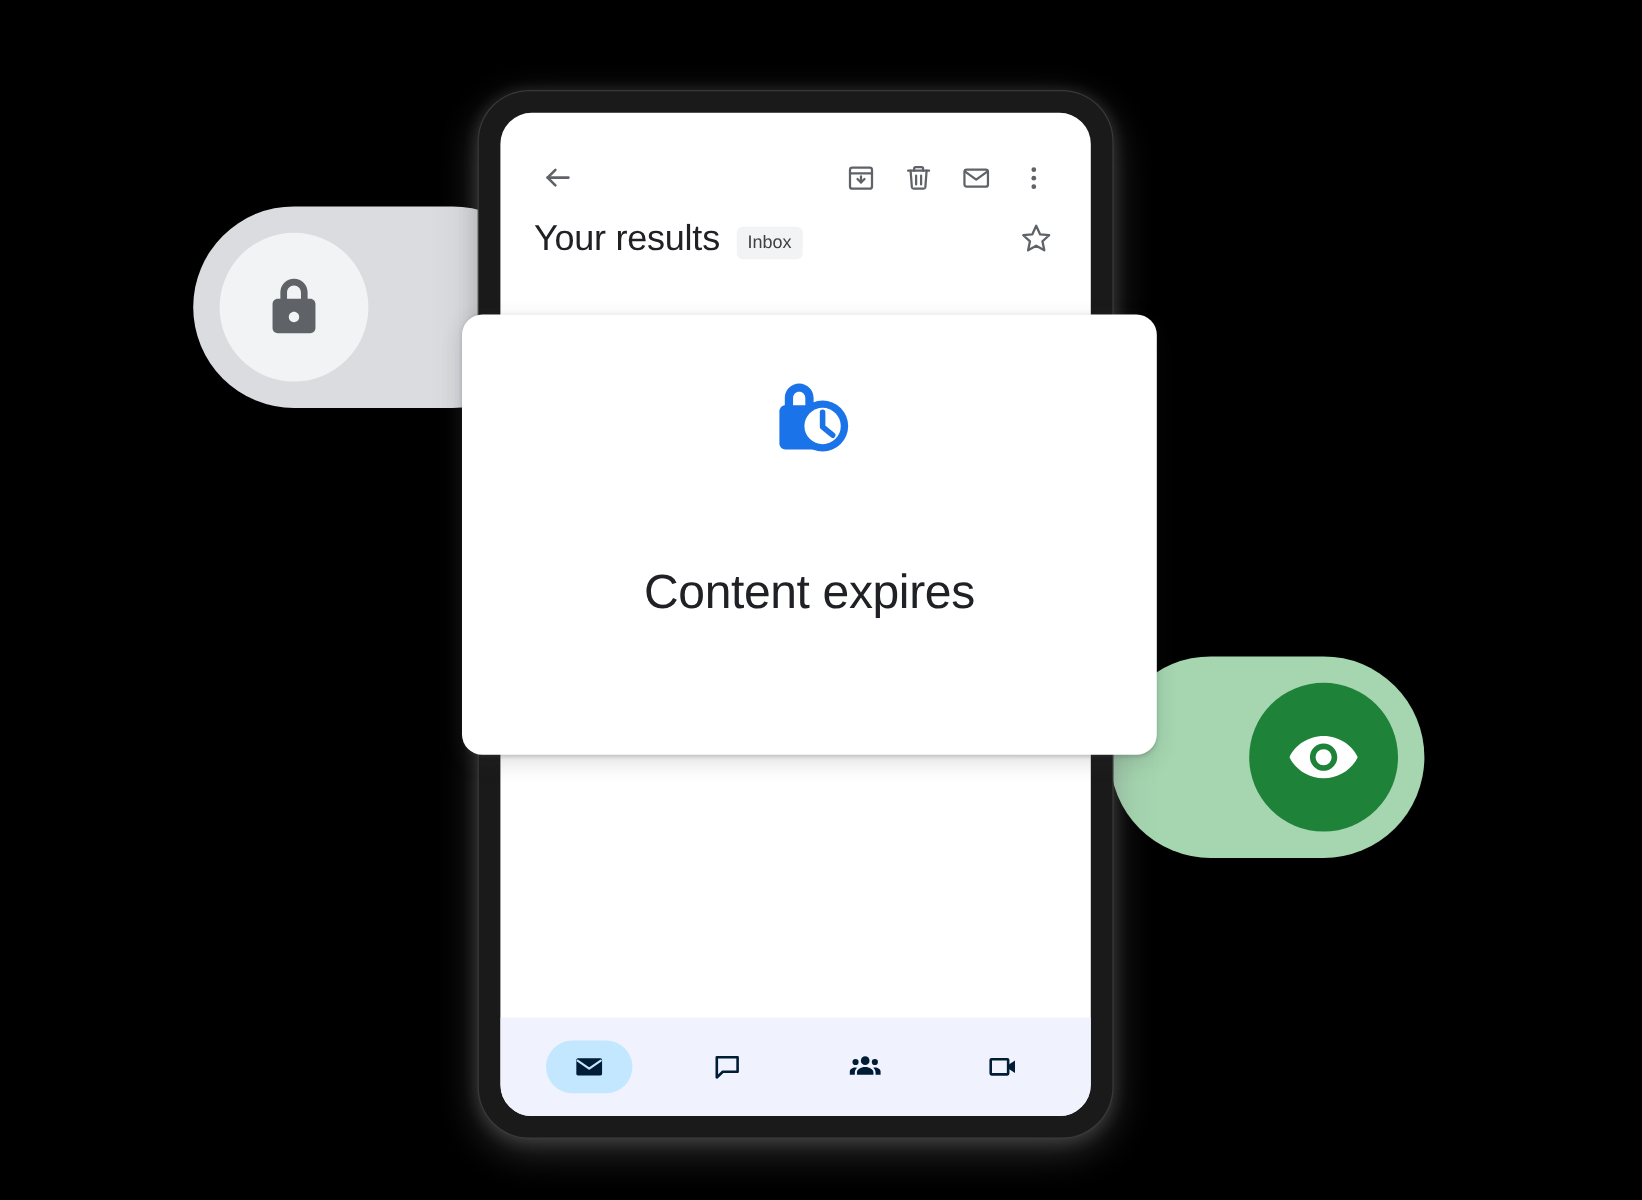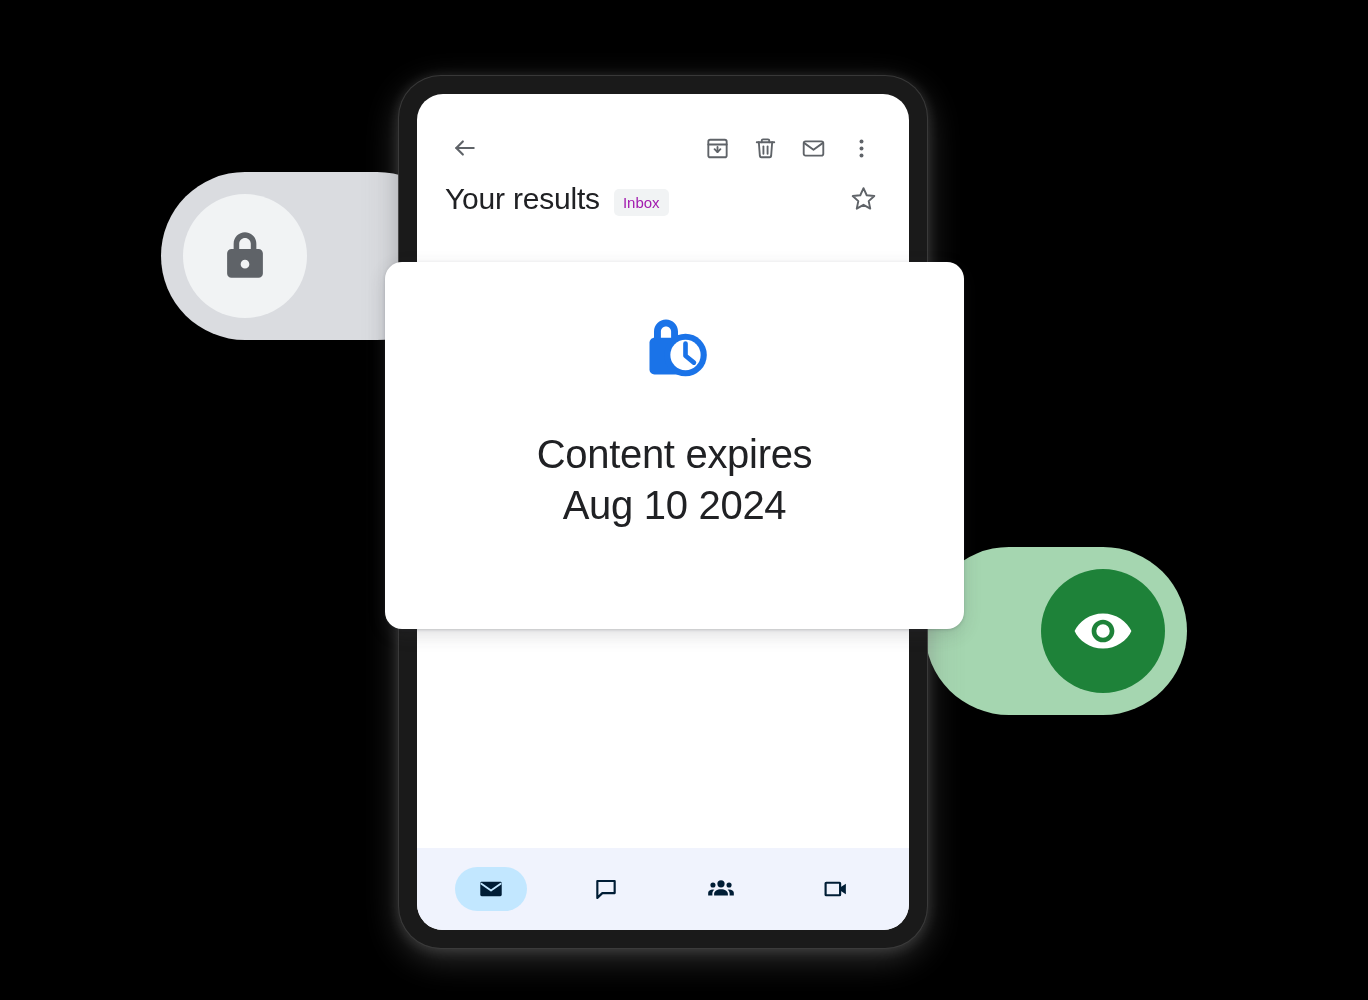--- a/index.html
+++ b/index.html
@@ -130,21 +130,21 @@
   }
   .subject-title {
     font-size: 30px;
     color: #202124;
     letter-spacing: -0.2px;
     white-space: nowrap;
   }
   .inbox-chip {
     margin-left: 14px;
     background: #F1F3F4;
-    color: #a21caf;
+    color: #404040;
     font-size: 15px;
     padding: 5px 9px;
     border-radius: 5px;
     white-space: nowrap;
   }
   .subject-spacer { flex: 1 1 auto; }
   .star-btn {
     color: #5F6368;
     display: flex;
     align-items: center;
@@ -237,20 +237,21 @@
     height: 367px;
     background: #FFFFFF;
     border-radius: 17px;
     z-index: 5;
     box-shadow:
       0 1px 3px rgba(60,64,67,0.22),
       0 6px 18px rgba(60,64,67,0.16);
     display: flex;
     flex-direction: column;
     align-items: center;
+    gap: 40px;
   }
   .card-icon { margin-top: 48px; }
   .card-icon svg { display: block; width: 72px; height: 72px; }
   .card-title {
     margin-top: 47px;
     font-size: 40px;
     line-height: 1.28;
     color: #202124;
     text-align: center;
     letter-spacing: -0.3px;
@@ -430,17 +431,16 @@
       <svg viewBox="0 0 48 48" aria-hidden="true">
         <path d="M7 21.8c0-1.8 1.5-3.3 3.3-3.3h15.4c1.8 0 3.3 1.5 3.3 3.3v17.9c0 1.8-1.5 3.3-3.3 3.3H10.3c-1.8 0-3.3-1.5-3.3-3.3V21.8z" fill="#1A73E8"></path>
         <path d="M18 6.4c-4.4 0-8 3.6-8 8v5.4h4.6v-5.4c0-1.9 1.5-3.4 3.4-3.4s3.4 1.5 3.4 3.4v5.4H26v-5.4c0-4.4-3.6-8-8-8z" fill="#1A73E8"></path>
         <circle cx="31" cy="30" r="14.2" fill="#1A73E8"></circle>
         <circle cx="31" cy="30" r="10.1" fill="#FFFFFF"></circle>
         <path d="M31 22.4v8.1l5.6 4.6" fill="none" stroke="#1A73E8" stroke-width="3.1" stroke-linecap="round" stroke-linejoin="round"></path>
       </svg>
     </div>
     <div class="card-title">
       <div>Content expires</div>
-      <div>Aug 10 2024</div>
     </div>
   </div>
 
 </div>
 
 </body></html>

